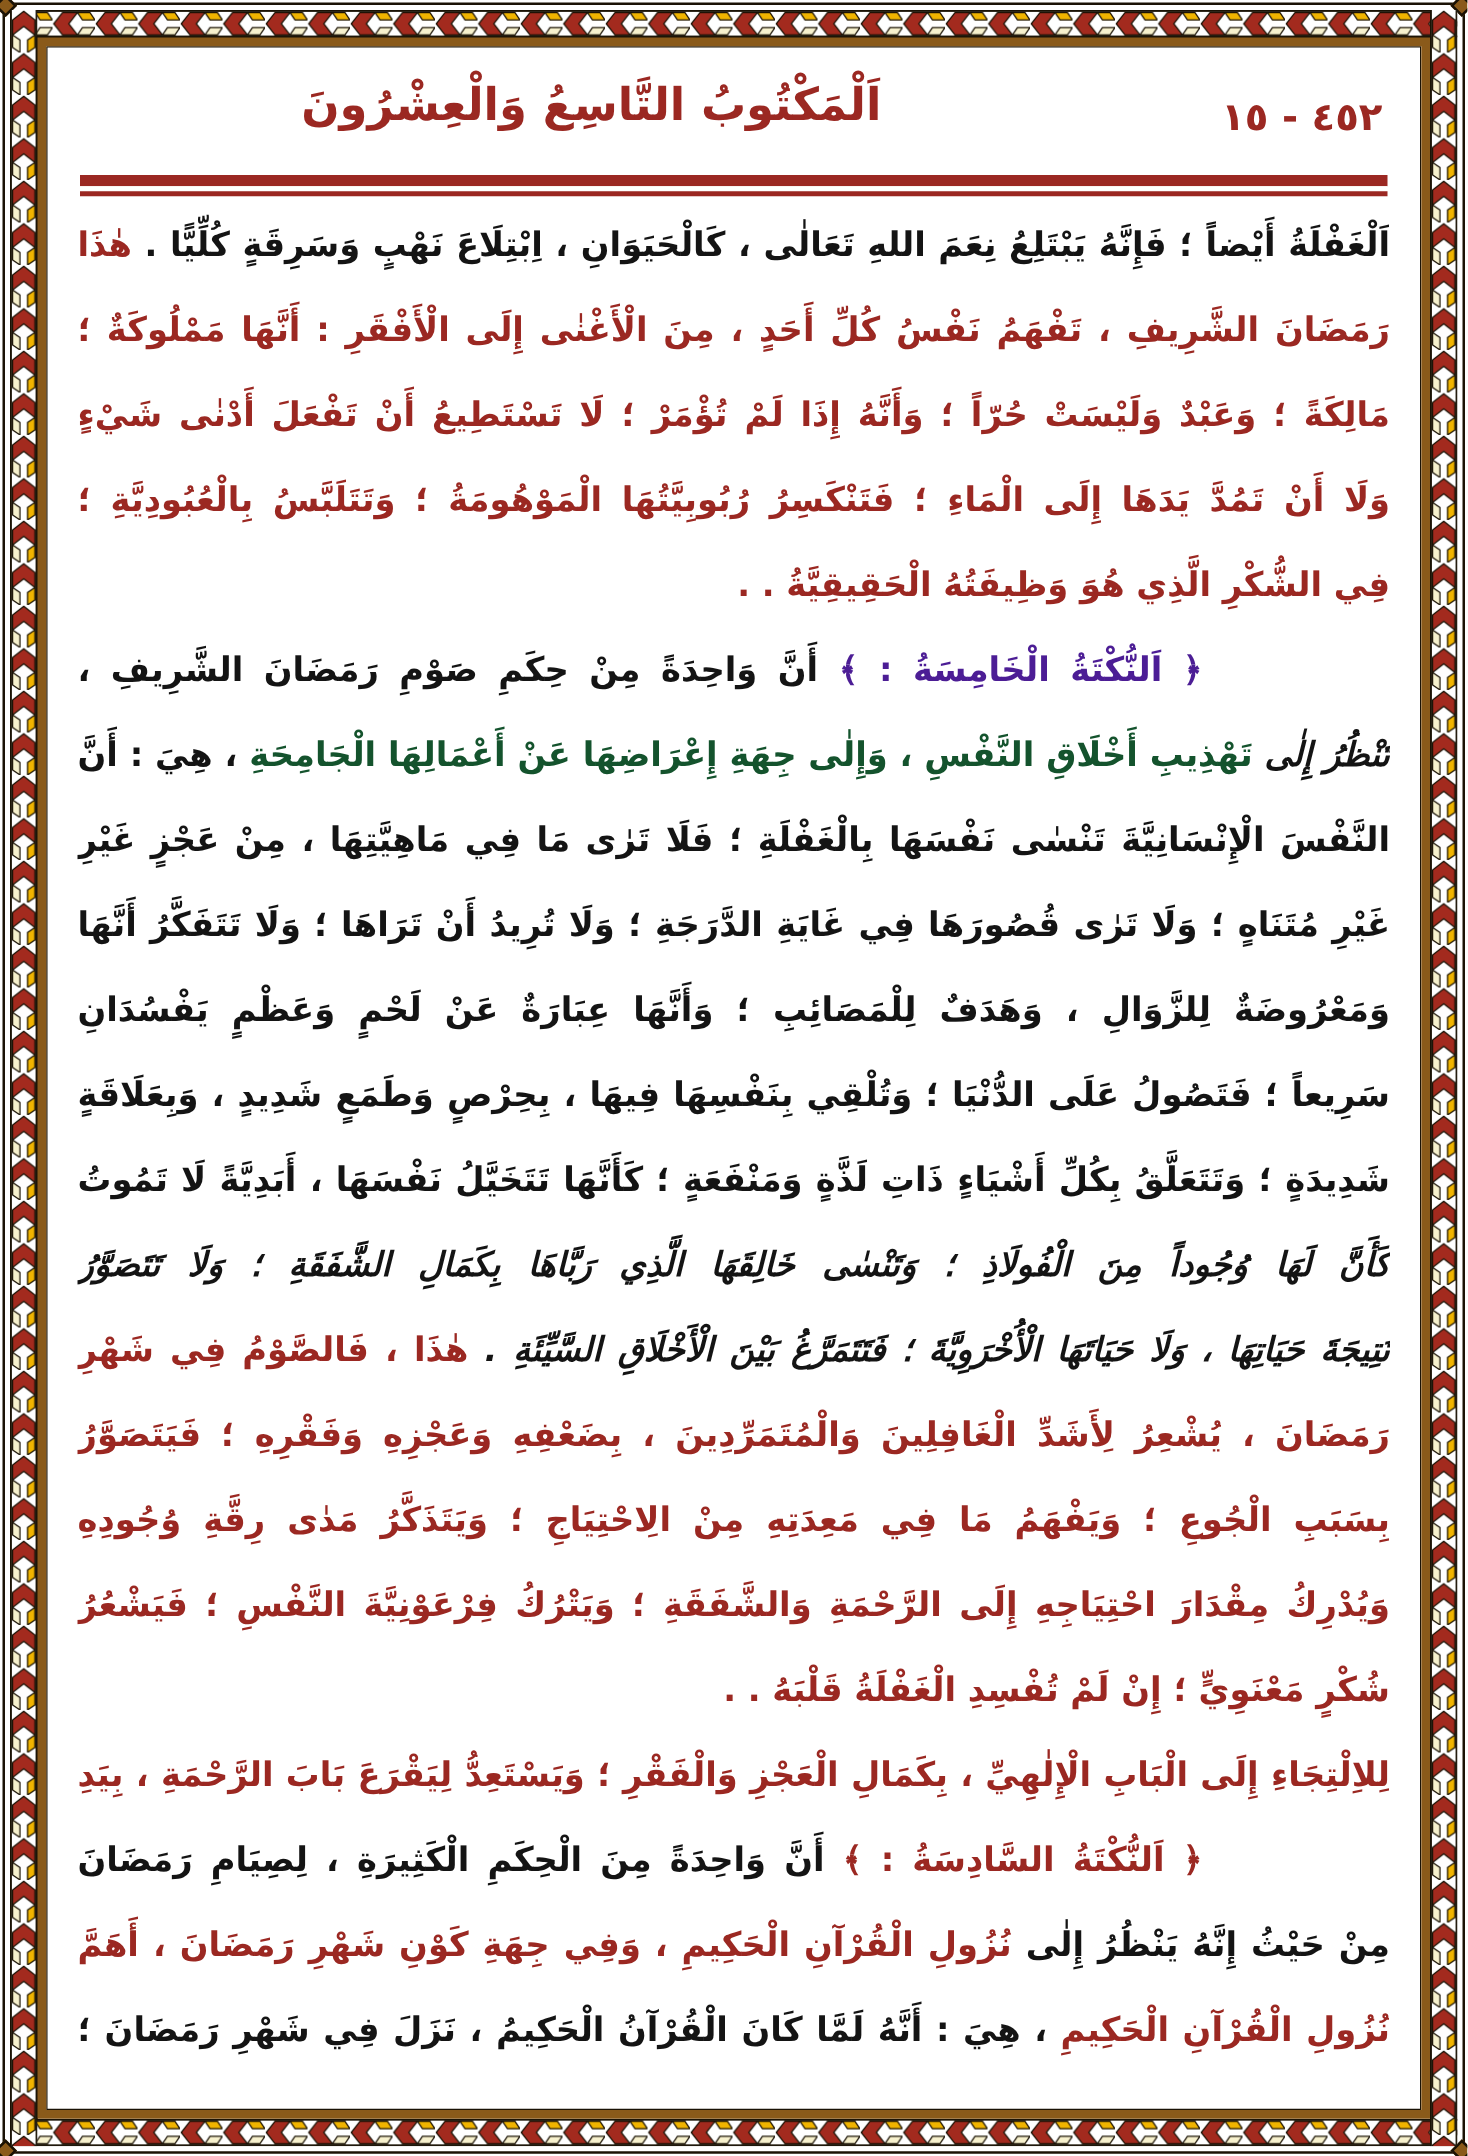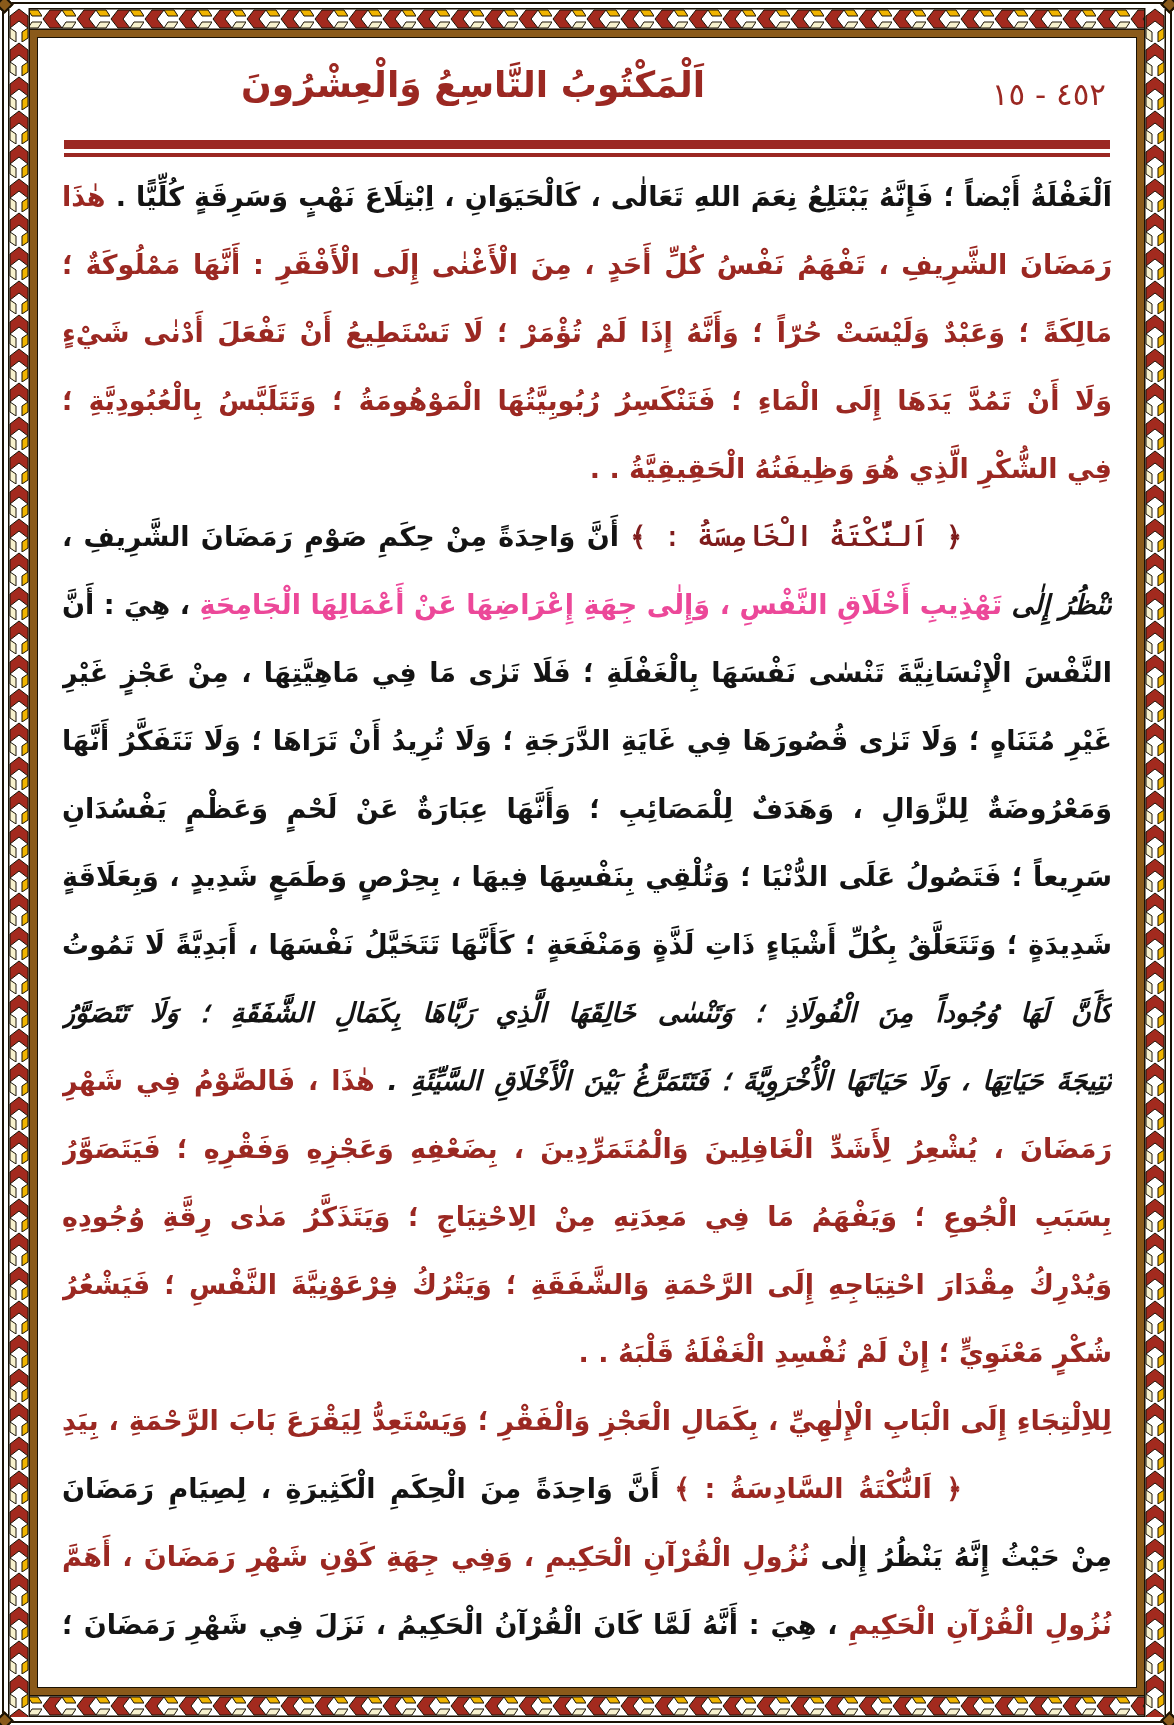--- a/index.html
+++ b/index.html
@@ -39,21 +39,21 @@
   }
   
   .content{
     position:absolute;left:62px;right:62px;top:42px;bottom:40px;
     direction:rtl;
   }
   .header{position:relative;height:98px;}
   .page-number{
     position:absolute;top:34px;left:4px;   
     direction:rtl;
-    font-size:31px;font-weight:normal;
+    font-size:31px;font-weight:bold;
     color:var(--red,#9b2822);
     letter-spacing:2px;
   }
   
   .page-number{left:auto;right:6px;}
   .title{
     position:absolute;top:22px;right:228px;left:0;
     text-align:center;
     font-size:36px;font-weight:bold;
     color:var(--red,#9b2822);
@@ -135,22 +135,22 @@
       <div class="thick" style="background: rgb(155, 40, 34);"></div>
       <div class="gap"></div>
       <div class="thin" style="background: rgb(155, 40, 34);"></div>
     </div>
     <div class="body-text">
         <div class="line"><span style="color: rgb(20, 20, 20);">اَلْغَفْلَةُ أَيْضاً ؛ فَإِنَّهُ يَبْتَلِعُ نِعَمَ اللهِ تَعَالٰى ، كَالْحَيَوَانِ ، اِبْتِلَاعَ نَهْبٍ وَسَرِقَةٍ كُلِّيًّا . </span><span style="color: rgb(155, 40, 34);">هٰذَا ؛ فَفِي</span></div>
         <div class="line"><span style="color: rgb(155, 40, 34);">رَمَضَانَ الشَّرِيفِ ، تَفْهَمُ نَفْسُ كُلِّ أَحَدٍ ، مِنَ الْأَغْنٰى إِلَى الْأَفْقَرِ : أَنَّهَا مَمْلُوكَةٌ ؛ وَلَيْسَتْ</span></div>
         <div class="line"><span style="color: rgb(155, 40, 34);">مَالِكَةً ؛ وَعَبْدٌ وَلَيْسَتْ حُرّاً ؛ وَأَنَّهُ إِذَا لَمْ تُؤْمَرْ ؛ لَا تَسْتَطِيعُ أَنْ تَفْعَلَ أَدْنٰى شَيْءٍ وَأَهْوَنَهُ ؛</span></div>
         <div class="line"><span style="color: rgb(155, 40, 34);">وَلَا أَنْ تَمُدَّ يَدَهَا إِلَى الْمَاءِ ؛ فَتَنْكَسِرُ رُبُوبِيَّتُهَا الْمَوْهُومَةُ ؛ وَتَتَلَبَّسُ بِالْعُبُودِيَّةِ ؛ وَتَدْخُلُ</span></div>
         <div class="line line-end"><span style="color: rgb(155, 40, 34);">فِي الشُّكْرِ الَّذِي هُوَ وَظِيفَتُهُ الْحَقِيقِيَّةُ . .</span></div>
-        <div class="line" style="padding-right: 150px;"><span style="color: #7f1d1d; font-family: Liberation Mono, monospace;">﴿ اَلنُّكْتَةُ الْخَامِسَةُ : ﴾</span><span style="color: rgb(20, 20, 20);"> أَنَّ وَاحِدَةً مِنْ حِكَمِ صَوْمِ رَمَضَانَ الشَّرِيفِ ، الْكَثِيرَةِ الَّتِي</span></div>
-        <div class="line"><span style="color: rgb(20, 20, 20); font-style: italic;">تَنْظُرُ إِلٰى </span><span style="color: #ec4899;">تَهْذِيبِ أَخْلَاقِ النَّفْسِ ، وَإِلٰى جِهَةِ إِعْرَاضِهَا عَنْ أَعْمَالِهَا الْجَامِحَةِ</span><span style="color: rgb(20, 20, 20);"> ، هِيَ : أَنَّ</span></div>
+        <div class="line" style="padding-right: 150px;"><span style="color: #4c1d95;">﴿ اَلنُّكْتَةُ الْخَامِسَةُ : ﴾</span><span style="color: rgb(20, 20, 20);"> أَنَّ وَاحِدَةً مِنْ حِكَمِ صَوْمِ رَمَضَانَ الشَّرِيفِ ، الْكَثِيرَةِ الَّتِي</span></div>
+        <div class="line"><span style="color: rgb(20, 20, 20); font-style: italic;">تَنْظُرُ إِلٰى </span><span style="color: #14532d;">تَهْذِيبِ أَخْلَاقِ النَّفْسِ ، وَإِلٰى جِهَةِ إِعْرَاضِهَا عَنْ أَعْمَالِهَا الْجَامِحَةِ</span><span style="color: rgb(20, 20, 20);"> ، هِيَ : أَنَّ</span></div>
         <div class="line"><span style="color: rgb(20, 20, 20);">النَّفْسَ الْإِنْسَانِيَّةَ تَنْسٰى نَفْسَهَا بِالْغَفْلَةِ ؛ فَلَا تَرٰى مَا فِي مَاهِيَّتِهَا ، مِنْ عَجْزٍ غَيْرِ مَحْدُودٍ ، وَفَقْرٍ</span></div>
         <div class="line"><span style="color: rgb(20, 20, 20);">غَيْرِ مُتَنَاهٍ ؛ وَلَا تَرٰى قُصُورَهَا فِي غَايَةِ الدَّرَجَةِ ؛ وَلَا تُرِيدُ أَنْ تَرَاهَا ؛ وَلَا تَتَفَكَّرُ أَنَّهَا ضَعِيفَةٌ</span></div>
         <div class="line"><span style="color: rgb(20, 20, 20);">وَمَعْرُوضَةٌ لِلزَّوَالِ ، وَهَدَفٌ لِلْمَصَائِبِ ؛ وَأَنَّهَا عِبَارَةٌ عَنْ لَحْمٍ وَعَظْمٍ يَفْسُدَانِ وَيَتَمَزَّقَانِ</span></div>
         <div class="line"><span style="color: rgb(20, 20, 20);">سَرِيعاً ؛ فَتَصُولُ عَلَى الدُّنْيَا ؛ وَتُلْقِي بِنَفْسِهَا فِيهَا ، بِحِرْصٍ وَطَمَعٍ شَدِيدٍ ، وَبِعَلَاقَةٍ وَمَحَبَّةٍ</span></div>
         <div class="line"><span style="color: rgb(20, 20, 20);">شَدِيدَةٍ ؛ وَتَتَعَلَّقُ بِكُلِّ أَشْيَاءٍ ذَاتِ لَذَّةٍ وَمَنْفَعَةٍ ؛ كَأَنَّهَا تَتَخَيَّلُ نَفْسَهَا ، أَبَدِيَّةً لَا تَمُوتُ ؛</span></div>
         <div class="line"><span style="color: rgb(20, 20, 20); font-style: italic;">كَأَنَّ لَهَا وُجُوداً مِنَ الْفُولَاذِ ؛ وَتَنْسٰى خَالِقَهَا الَّذِي رَبَّاهَا بِكَمَالِ الشَّفَقَةِ ؛ وَلَا تَتَصَوَّرُ</span></div>
         <div class="line"><span style="color: rgb(20, 20, 20); font-style: italic;">نَتِيجَةَ حَيَاتِهَا ، وَلَا حَيَاتَهَا الْأُخْرَوِيَّةَ ؛ فَتَتَمَرَّغُ بَيْنَ الْأَخْلَاقِ السَّيِّئَةِ . </span><span style="color: rgb(155, 40, 34);">هٰذَا ، فَالصَّوْمُ فِي شَهْرِ</span></div>
         <div class="line"><span style="color: rgb(155, 40, 34);">رَمَضَانَ ، يُشْعِرُ لِأَشَدِّ الْغَافِلِينَ وَالْمُتَمَرِّدِينَ ، بِضَعْفِهِ وَعَجْزِهِ وَفَقْرِهِ ؛ فَيَتَصَوَّرُ مَعِدَتَهُ ،</span></div>
         <div class="line"><span style="color: rgb(155, 40, 34);">بِسَبَبِ الْجُوعِ ؛ وَيَفْهَمُ مَا فِي مَعِدَتِهِ مِنْ الِاحْتِيَاجِ ؛ وَيَتَذَكَّرُ مَدٰى رِقَّةِ وُجُودِهِ الضَّعِيفِ ؛</span></div>
         <div class="line"><span style="color: rgb(155, 40, 34);">وَيُدْرِكُ مِقْدَارَ احْتِيَاجِهِ إِلَى الرَّحْمَةِ وَالشَّفَقَةِ ؛ وَيَتْرُكُ فِرْعَوْنِيَّةَ النَّفْسِ ؛ فَيَشْعُرُ بِطَلَبٍ</span></div>

